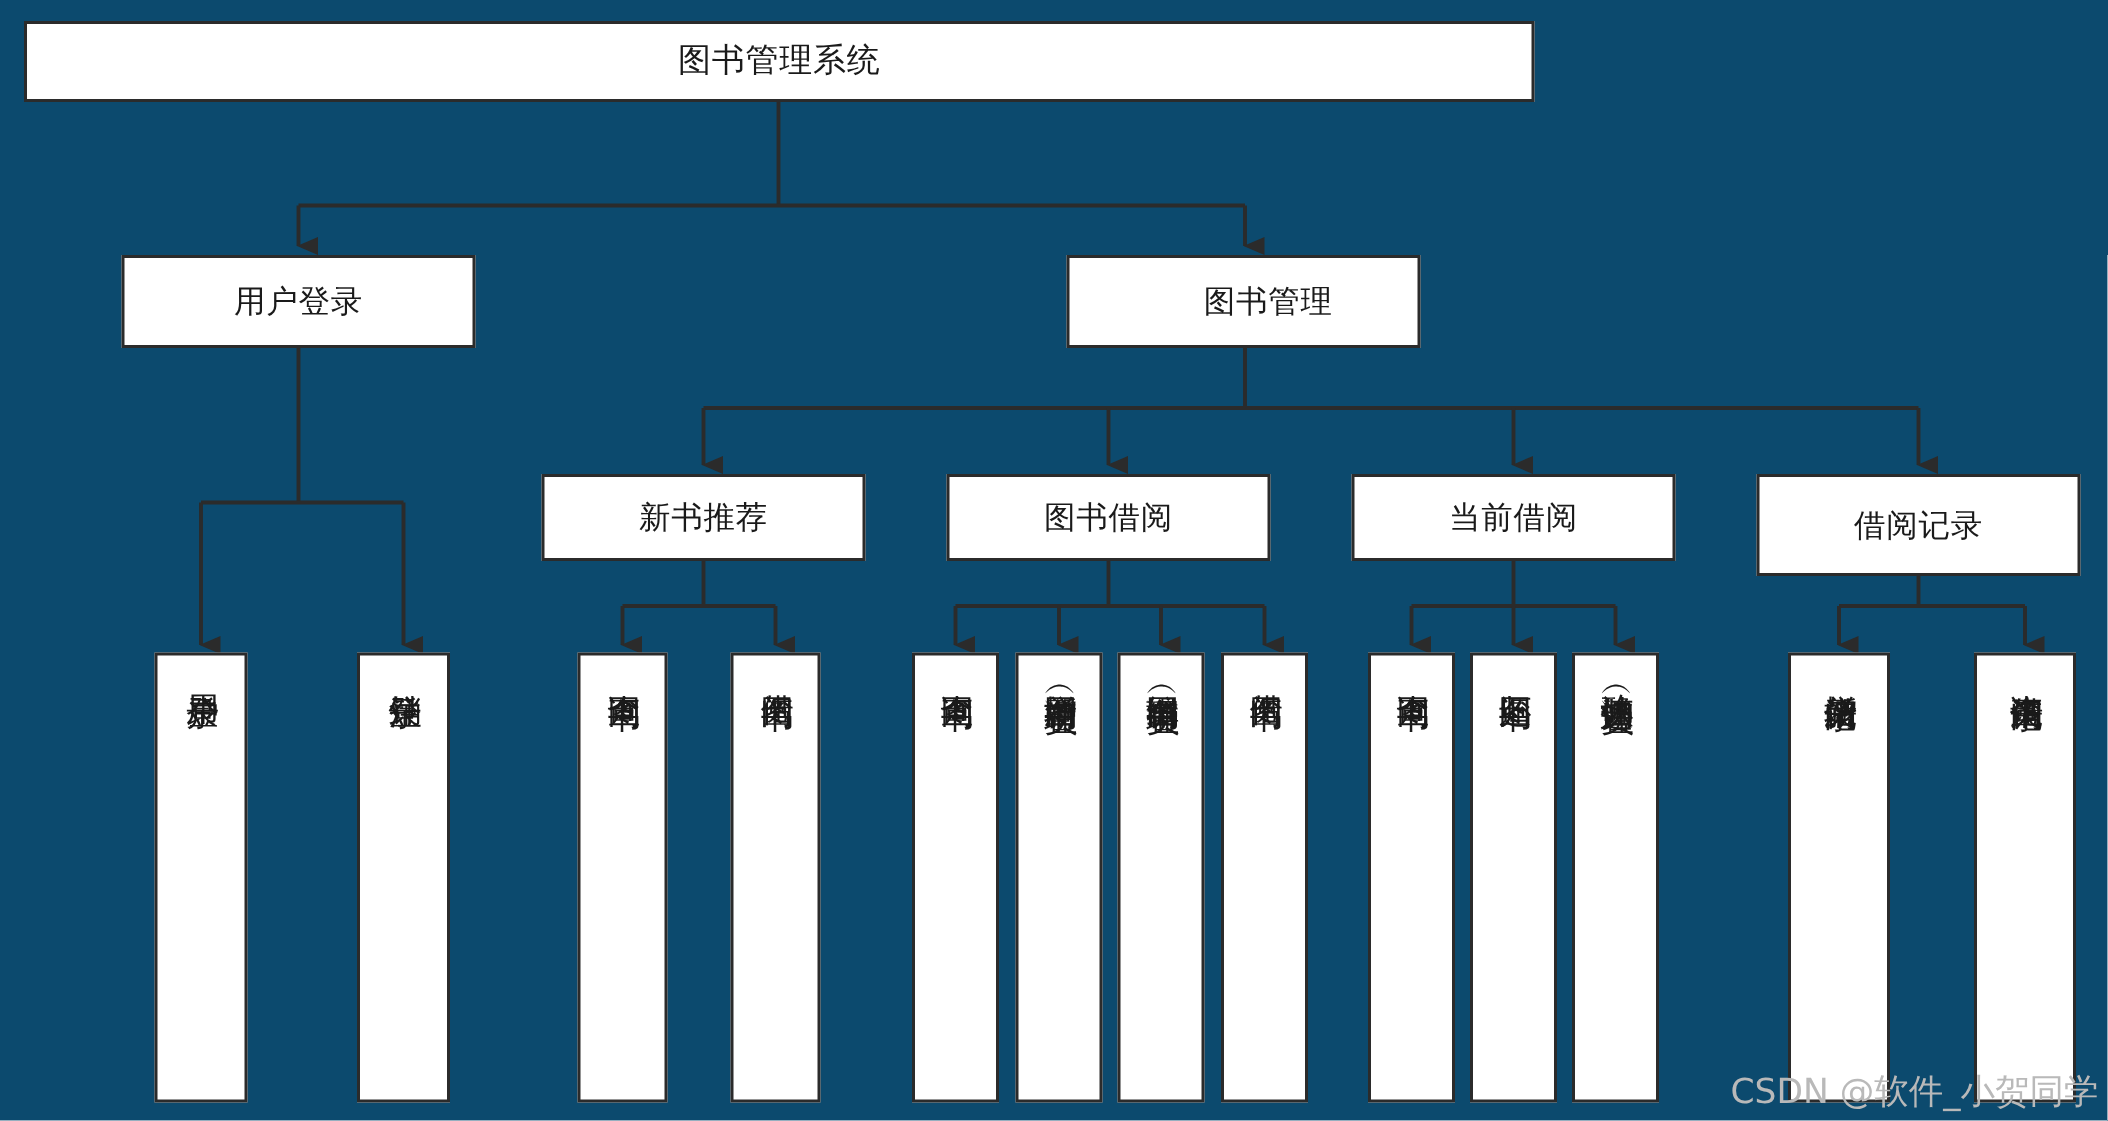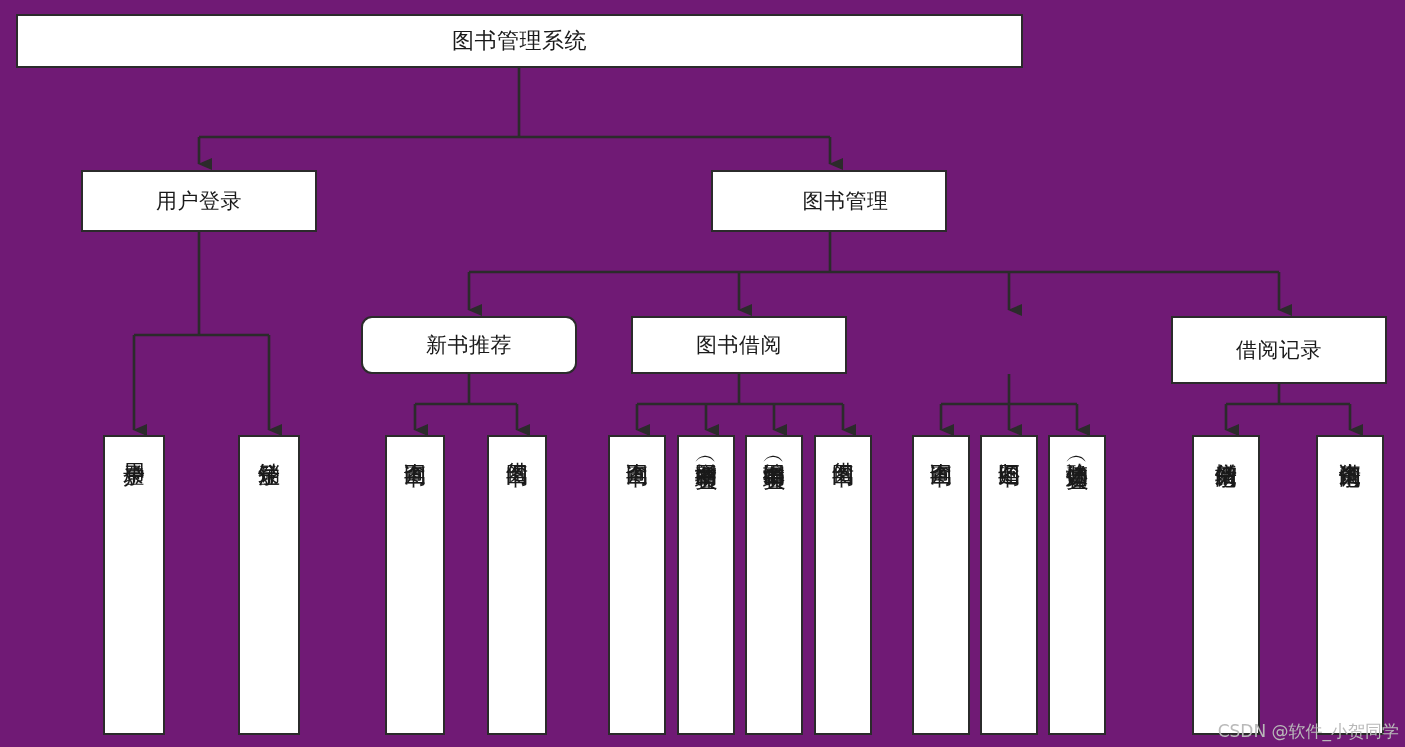--- a/index.html
+++ b/index.html
@@ -7,21 +7,21 @@
     padding: 0;
     background: #ffffff;
   }
   body {
     font-family: "DejaVu Sans", "Liberation Sans", sans-serif;
   }
   #diagram-root {
     position: relative;
     width: 1405px;
     height: 747px;
-    background: #701a75;
+    background: #0c4a6e;
     overflow: hidden;
   }
   #edges-layer {
     position: absolute;
     left: 0;
     top: 0;
     width: 1405px;
     height: 747px;
     pointer-events: none;
   }
@@ -58,21 +58,21 @@
     text-orientation: upright;
     font-size: 22px;
     line-height: 1.1;
     letter-spacing: 1px;
     white-space: nowrap;
   }
   .watermark {
     position: absolute;
     right: 6px;
     bottom: 4px;
-    font-size: 17px;
+    font-size: 23px;
     color: #b9b9b9;
     z-index: 5;
     white-space: nowrap;
   }
 </style>
 </head>
 <body>
 
 <div id="diagram-root">
 
@@ -131,26 +131,29 @@
     <span class="node-label">图书管理系统</span>
   </div>
 
   <div class="node horizontal" style="left:81px; top:170px; width:236px; height:62px;">
     <span class="node-label">用户登录</span>
   </div>
   <div class="node horizontal" style="left:711px; top:170px; width:236px; height:62px;padding-left:33px;">
     <span class="node-label">图书管理</span>
   </div>
 
-  <div class="node horizontal" style="left:361px; top:316px; width:216px; height:58px;border-radius:11px;">
+  <div class="node horizontal" style="left:361px; top:316px; width:216px; height:58px;">
     <span class="node-label">新书推荐</span>
   </div>
   <div class="node horizontal" style="left:631px; top:316px; width:216px; height:58px;justify-content:center;">
     <span class="node-label">图书借阅</span>
   </div>
+  <div class="node horizontal" style="left:901px; top:316px; width:216px; height:58px;">
+    <span class="node-label">当前借阅</span>
+  </div>
   <div class="node horizontal" style="left:1171px; top:316px; width:216px; height:68px;">
     <span class="node-label">借阅记录</span>
   </div>
 
   <div class="node vertical" style="left:103px; top:435px; width:62px; height:300px;">
     <span class="node-label">用户登录</span>
   </div>
   <div class="node vertical" style="left:238px; top:435px; width:62px; height:300px;">
     <span class="node-label">注销登录</span>
   </div>

